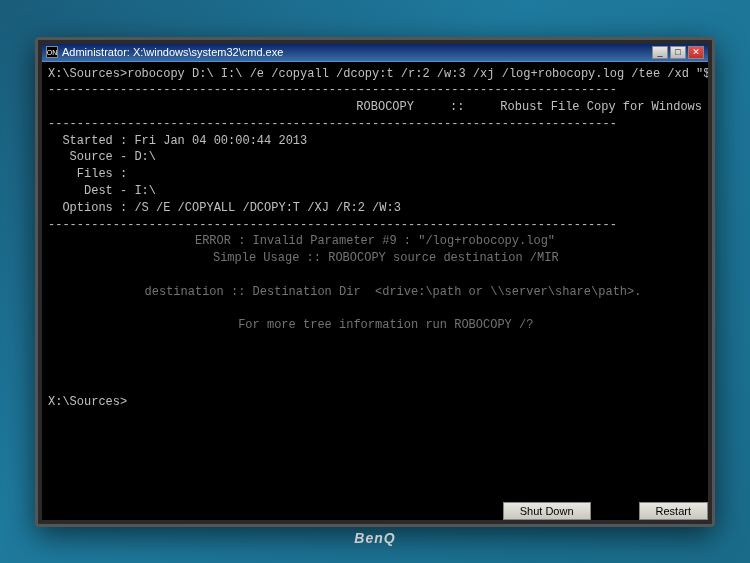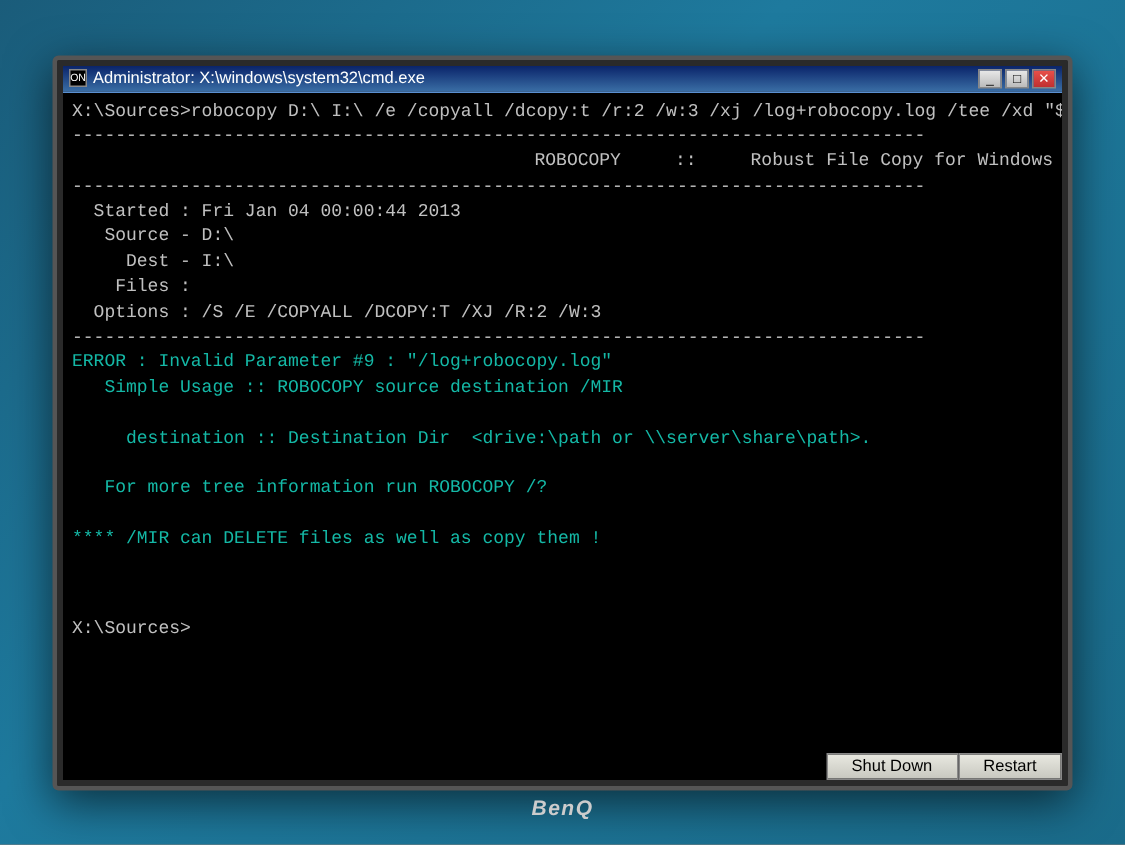--- a/index.html
+++ b/index.html
@@ -114,22 +114,23 @@
       white-space: pre;
     }
 
     .cmd-header {
       color: #c0c0c0;
       white-space: pre;
       text-align: right;
     }
 
     .cmd-bold {
-      color: #14b8a6;
-      white-space: pre;
+      color: #737373;
+      white-space: pre;
+      text-align: center;
     }
 
     .prompt-line {
       color: #c0c0c0;
       white-space: pre;
       margin-top: 43px;
     }
 
     .bottom-bar {
       position: absolute;
@@ -140,20 +141,21 @@
     }
 
     .bottom-btn {
       background: linear-gradient(to bottom, #e8e8e0, #c8c8c0);
       border: 1px solid #888;
       padding: 2px 16px;
       font-size: 11px;
       font-family: Arial, sans-serif;
       cursor: pointer;
       color: #000;
+      margin-left: 48px;
     }
 
     .benq-label {
       position: absolute;
       bottom: -22px;
       left: 50%;
       transform: translateX(-50%);
       color: #ccc;
       font-size: 14px;
       font-style: italic;
@@ -181,32 +183,31 @@
       </div>
     </div>
 
     <div class="cmd-area">
       <div class="cmd-line">X:\Sources&gt;robocopy D:\ I:\ /e /copyall /dcopy:t /r:2 /w:3 /xj /log+robocopy.log /tee /xd "$recycle.bin"</div>
       <div class="cmd-separator">-------------------------------------------------------------------------------</div>
       <div class="cmd-header">   ROBOCOPY     ::     Robust File Copy for Windows</div>
       <div class="cmd-separator">-------------------------------------------------------------------------------</div>
       <div class="cmd-line">  Started : Fri Jan 04 00:00:44 2013</div>
       <div class="cmd-line">   Source - D:\</div>
+      <div class="cmd-line">    Files :</div>
       <div class="cmd-line">     Dest - I:\</div>
-      <div class="cmd-line">    Files :</div>
       <div class="cmd-line">  Options : /S /E /COPYALL /DCOPY:T /XJ /R:2 /W:3</div>
       <div class="cmd-separator">-------------------------------------------------------------------------------</div>
       <div class="cmd-bold">ERROR : Invalid Parameter #9 : "/log+robocopy.log"</div>
       <div class="cmd-bold">   Simple Usage :: ROBOCOPY source destination /MIR</div>
       <div class="cmd-line">&nbsp;</div>
       <div class="cmd-bold">     destination :: Destination Dir  &lt;drive:\path or \\server\share\path&gt;.</div>
       <div class="cmd-line">&nbsp;</div>
       <div class="cmd-bold">   For more tree information run ROBOCOPY /?</div>
       <div class="cmd-line">&nbsp;</div>
-      <div class="cmd-bold">**** /MIR can DELETE files as well as copy them !</div>
       <div class="prompt-line">X:\Sources&gt;</div>
 
       <div class="bottom-bar">
         <button class="bottom-btn">Shut Down</button>
         <button class="bottom-btn">Restart</button>
       </div>
     </div>
   </div>
   <div class="benq-label">BenQ</div>
 </div>

